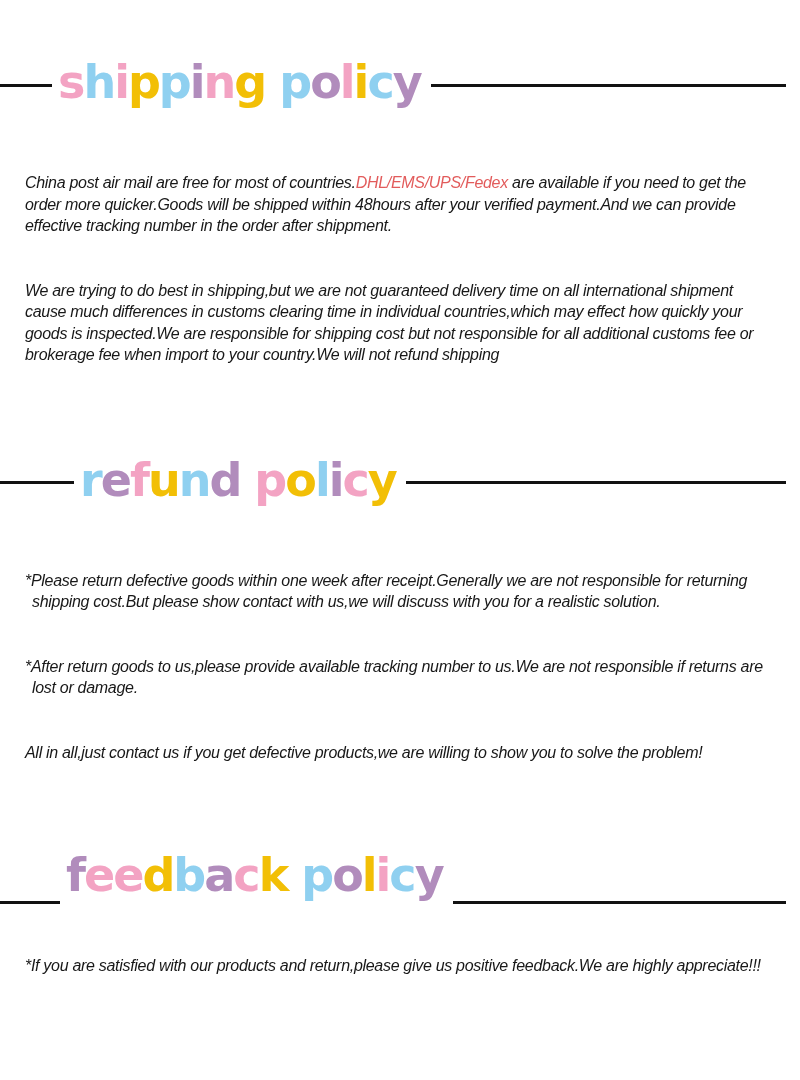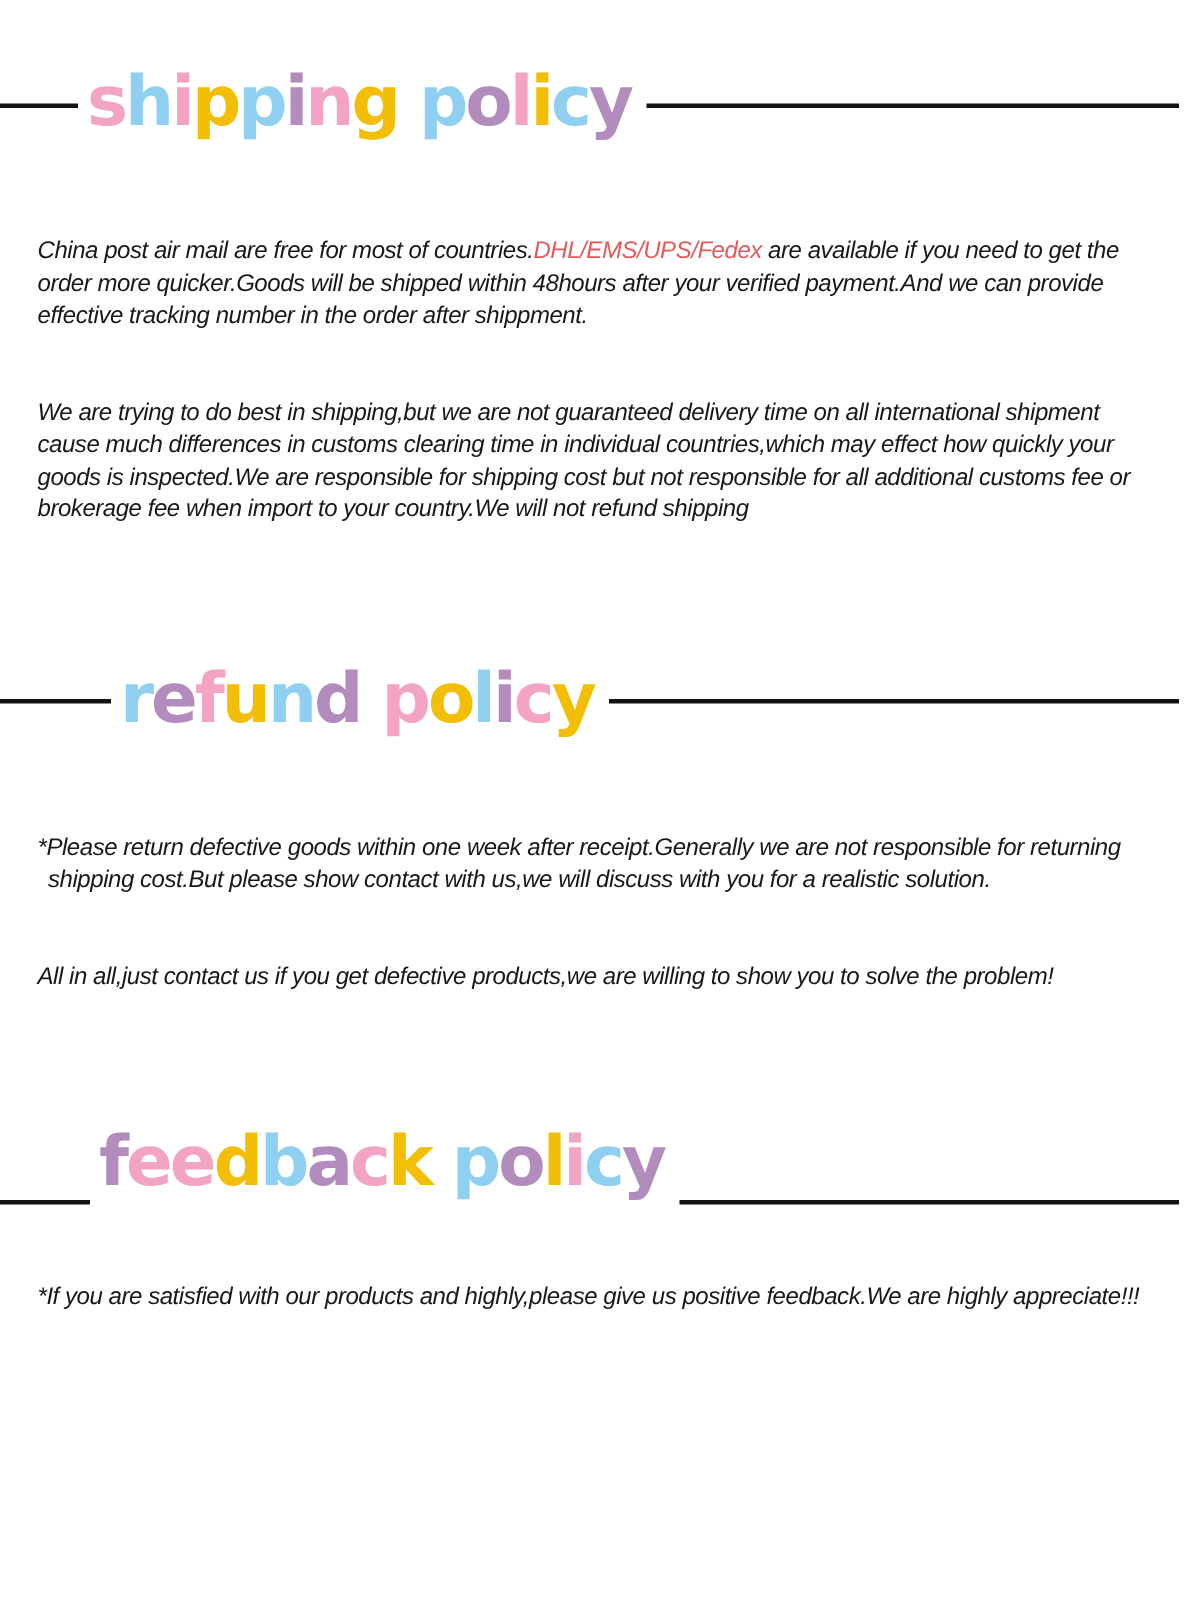--- a/index.html
+++ b/index.html
@@ -1,20 +1,20 @@
 <!DOCTYPE html>
 <html><head>
 <meta charset="utf-8">
 <style>
   html,body{margin:0;padding:0;}
   body{
     width:800px;height:1080px;background:#ffffff;overflow:hidden;
     font-family:"Liberation Sans",sans-serif;color:#1b1b1b;
   }
-  .page{width:800px;height:852px;position:relative;padding-top:38px;box-sizing:border-box;}
+  .page{width:800px;height:852px;position:relative;padding-top:38px;box-sizing:border-box;margin-top:15px;}
 
   
   .titlebar{display:flex;align-items:center;height:64px;}
   .rule{height:3px;background:#121212;}
   .rule.left-s{width:52px;}
   .rule.left-r{width:74px;}
   .rule.left-f{width:60px;}
   .rule.right{flex:1;margin-right:14px;}
   .bubble-title{
     font-family:"DejaVu Sans",sans-serif;font-weight:bold;
@@ -53,27 +53,28 @@
   </div>
 
   <div class="titlebar refund">
     <div class="rule left-r"></div>
     <div class="bubble-title"><span style="color: rgb(143, 208, 240);">r</span><span style="color: rgb(177, 140, 188);">e</span><span style="color: rgb(243, 163, 195);">f</span><span style="color: rgb(242, 191, 6);">u</span><span style="color: rgb(143, 208, 240);">n</span><span style="color: rgb(177, 140, 188);">d</span><span style="color: rgb(24, 24, 24);"> </span><span style="color: rgb(243, 163, 195);">p</span><span style="color: rgb(242, 191, 6);">o</span><span style="color: rgb(143, 208, 240);">l</span><span style="color: rgb(177, 140, 188);">i</span><span style="color: rgb(243, 163, 195);">c</span><span style="color: rgb(242, 191, 6);">y</span></div>
     <div class="rule right"></div>
   </div>
 
   <div class="copy policy-list">
     <p class="hang">*Please return defective goods within one week after receipt.Generally we are not responsible for returning shipping cost.But please show contact with us,we will discuss with you for a realistic solution.</p>
+    <p class="hang">*After return goods to us,please provide available tracking number to us.We are not responsible if returns are lost or damage.</p>
     <p class="note-line">All in all,just contact us if you get defective products,we are willing to show you to solve the problem!</p>
   </div>
 
   <div class="titlebar feedback">
     <div class="rule left-f"></div>
     <div class="bubble-title"><span style="color: rgb(177, 140, 188);">f</span><span style="color: rgb(243, 163, 195);">e</span><span style="color: rgb(243, 163, 195);">e</span><span style="color: rgb(242, 191, 6);">d</span><span style="color: rgb(143, 208, 240);">b</span><span style="color: rgb(177, 140, 188);">a</span><span style="color: rgb(243, 163, 195);">c</span><span style="color: rgb(242, 191, 6);">k</span><span style="color: rgb(24, 24, 24);"> </span><span style="color: rgb(143, 208, 240);">p</span><span style="color: rgb(177, 140, 188);">o</span><span style="color: rgb(242, 191, 6);">l</span><span style="color: rgb(243, 163, 195);">i</span><span style="color: rgb(143, 208, 240);">c</span><span style="color: rgb(177, 140, 188);">y</span></div>
     <div class="rule right"></div>
   </div>
 
   <div class="copy feedback-list">
-    <p class="flush">*If you are satisfied with our products and highly,please give us positive feedback.We are highly appreciate!!!</p>
+    <p class="flush">*If you are satisfied with our products and return,please give us positive feedback.We are highly appreciate!!!</p>
     
   </div>
 
 </div>
 
 </body></html>

